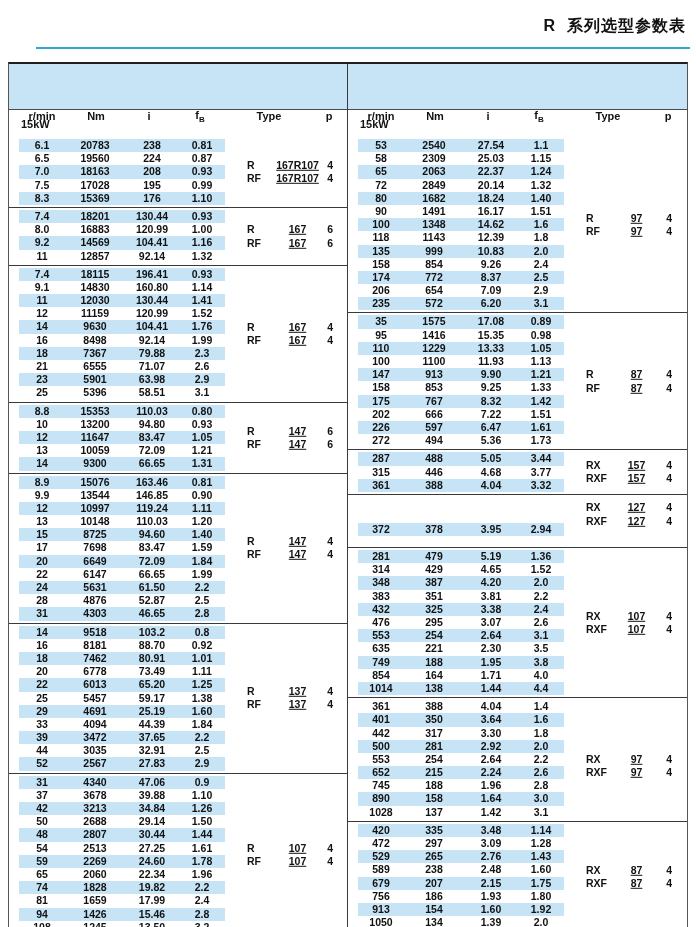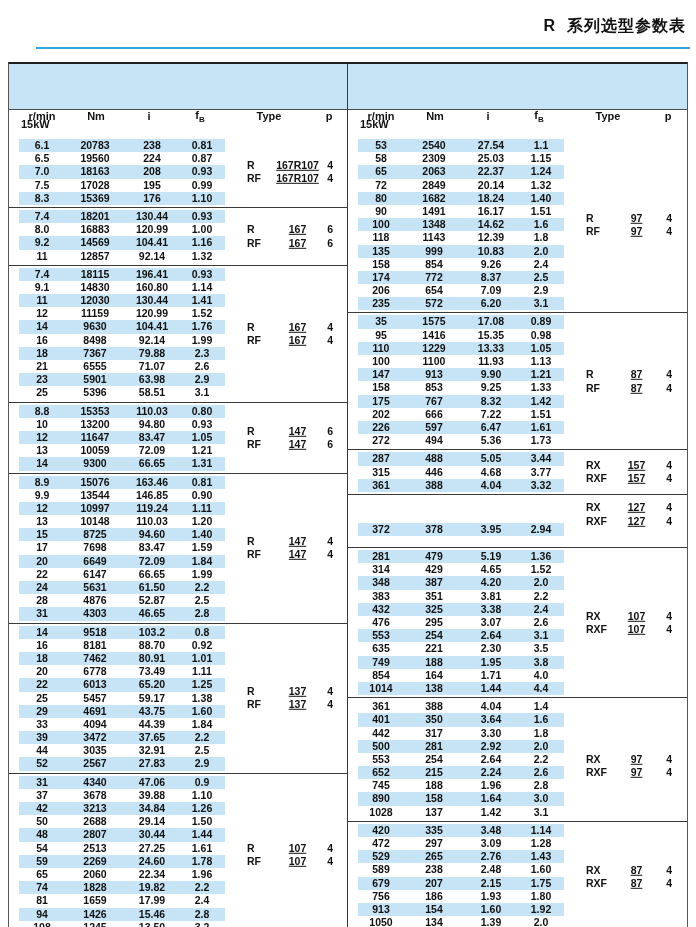--- a/index.html
+++ b/index.html
@@ -471,21 +471,21 @@
               <div class="c c1">25</div>
               <div class="c c2">5457</div>
               <div class="c c3">59.17</div>
               <div class="c c4">1.38</div>
             </div>
           </div>
           <div class="row odd">
             <div class="band">
               <div class="c c1">29</div>
               <div class="c c2">4691</div>
-              <div class="c c3">43.75</div>
+              <div class="c c3">25.19</div>
               <div class="c c4">1.60</div>
             </div>
           </div>
           <div class="row">
             <div class="band">
               <div class="c c1">33</div>
               <div class="c c2">4094</div>
               <div class="c c3">44.39</div>
               <div class="c c4">1.84</div>
             </div>

